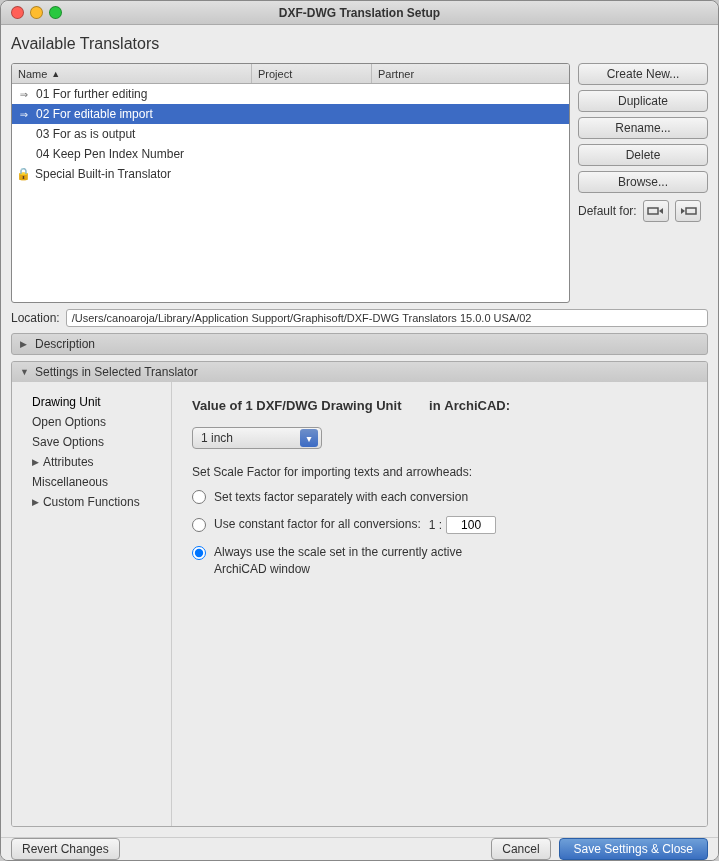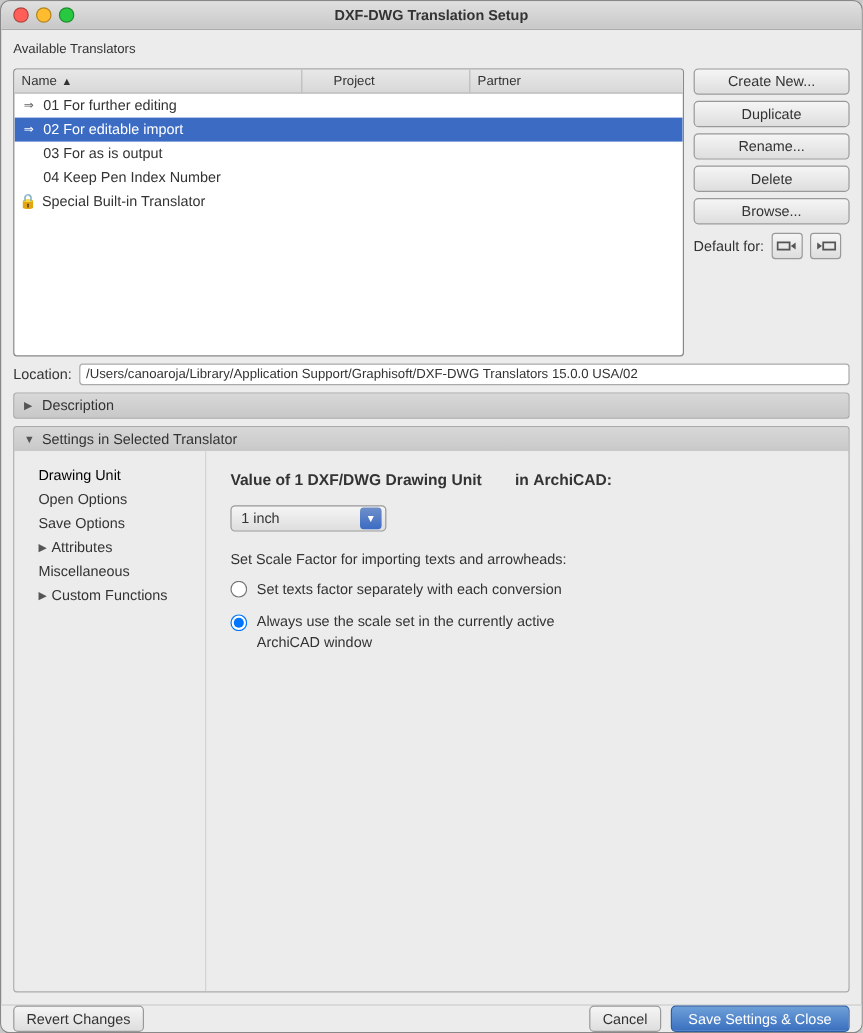--- a/index.html
+++ b/index.html
@@ -62,21 +62,21 @@
       flex: 1;
       display: flex;
       flex-direction: column;
       padding: 10px;
       gap: 6px;
       overflow: hidden;
     }
 
     
     .section-label {
-      font-size: 11px;
+      font-size: 16px;
       color: #333;
       margin-bottom: 4px;
     }
 
     .translators-area {
       display: flex;
       gap: 8px;
       flex-shrink: 0;
     }
 
@@ -100,21 +100,21 @@
       padding: 0 6px;
       font-size: 11px;
       color: #333;
       border-right: 1px solid #bbb;
       height: 100%;
       display: flex;
       align-items: center;
       cursor: pointer;
     }
     .list-header-cell:first-child { width: 240px; }
-    .list-header-cell:nth-child(2) { width: 120px; margin-left: 20px; }
+    .list-header-cell:nth-child(2) { width: 120px; }
     .list-header-cell:last-child { flex: 1; border-right: none; }
 
     .sort-arrow { margin-left: 4px; font-size: 9px; }
 
     .list-items {
       overflow-y: auto;
       height: calc(100% - 20px);
     }
 
     .list-item {
@@ -556,20 +556,28 @@
             </div>
           </div>
 
           <div class="scale-section">
             <div class="scale-title">Set Scale Factor for importing texts and arrowheads:</div>
             <div class="radio-group">
               <div class="radio-item">
                 <input type="radio" name="scale" style="">
                 <span class="radio-text">Set texts factor separately with each conversion</span>
               </div>
+              <div class="radio-item">
+                <input type="radio" name="scale" style="">
+                <span class="radio-text">Use constant factor for all conversions:</span>
+                <div class="factor-input">
+                  <span>1 :</span>
+                  <input type="text" class="factor-field" value="100" style="">
+                </div>
+              </div>
               <div class="radio-item" style="align-items: flex-start;">
                 <input type="radio" name="scale" checked="" style="margin-top: 2px;">
                 <div class="radio-multiline">
                   <span>Always use the scale set in the currently active</span>
                   <span>ArchiCAD window</span>
                 </div>
               </div>
             </div>
           </div>
         </div>

